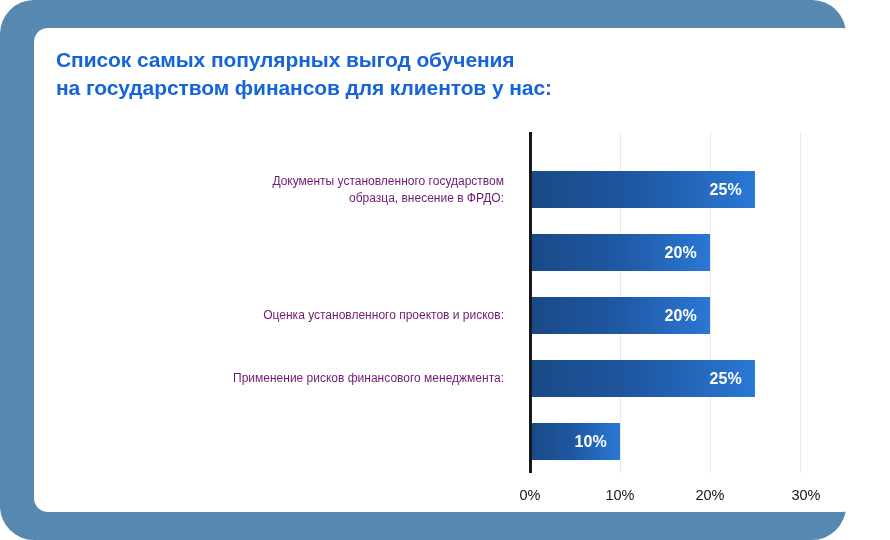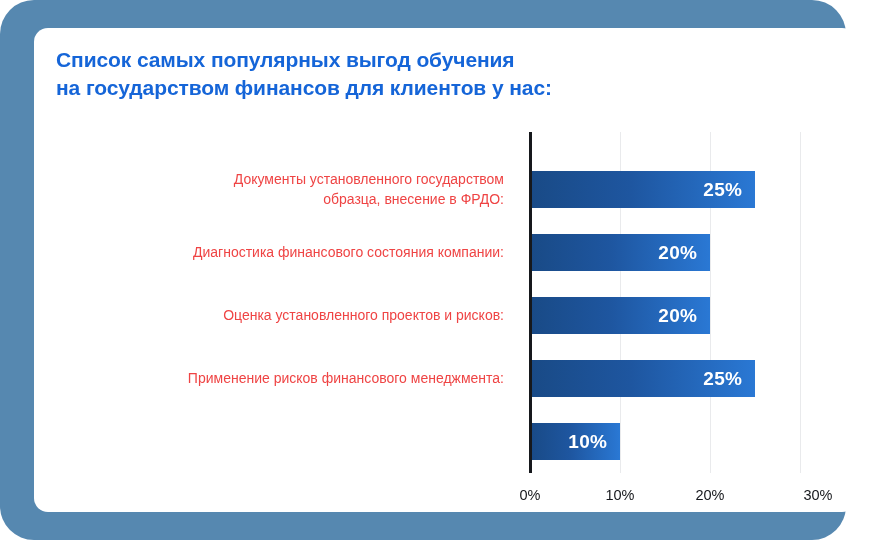--- a/index.html
+++ b/index.html
@@ -98,39 +98,39 @@
     display: flex;
     align-items: center;
   }
 
   .cat-label {
     position: absolute;
     right: 100%;
     width: 460px;
     margin-right: 26px;
     text-align: right;
-    color: #ef4444;
-    font-size: 14px;
+    color: #701a75;
+    font-size: 12px;
     line-height: 1.38;
     white-space: pre-line;
   }
 
   .bar {
     position: relative;
     height: 37px;
     background: linear-gradient(90deg, #194a86 0%, #1e56a0 45%, #2a78d4 100%);
     display: flex;
     align-items: center;
     justify-content: flex-end;
     z-index: 2;
   }
 
   .bar-value {
     color: #ffffff;
-    font-size: 19px;
+    font-size: 16px;
     font-weight: bold;
     padding-right: 13px;
     letter-spacing: 0.2px;
   }
 
   
   .xaxis {
     position: absolute;
     left: 0;
     top: 315px;
@@ -170,21 +170,20 @@
 
           <div class="row">
             <div class="cat-label">Документы установленного государством
 образца, внесение в ФРДО:</div>
             <div class="bar" style="width:225px;">
               <span class="bar-value">25%</span>
             </div>
           </div>
 
           <div class="row">
-            <div class="cat-label">Диагностика финансового состояния компании:</div>
             <div class="bar" style="width:180px;">
               <span class="bar-value">20%</span>
             </div>
           </div>
 
           <div class="row">
             <div class="cat-label">Оценка установленного проектов и рисков:</div>
             <div class="bar" style="width:180px;">
               <span class="bar-value">20%</span>
             </div>
@@ -202,20 +201,20 @@
               <span class="bar-value">10%</span>
             </div>
           </div>
 
         </div>
 
         <div class="xaxis">
           <span class="tick" style="left:0px;">0%</span>
           <span class="tick" style="left:90px;">10%</span>
           <span class="tick" style="left:180px;">20%</span>
-          <span class="tick" style="left:288px;">30%</span>
+          <span class="tick" style="left:276px;">30%</span>
         </div>
 
       </div>
     </div>
 
   </div>
 </div>
 
 </body></html>

